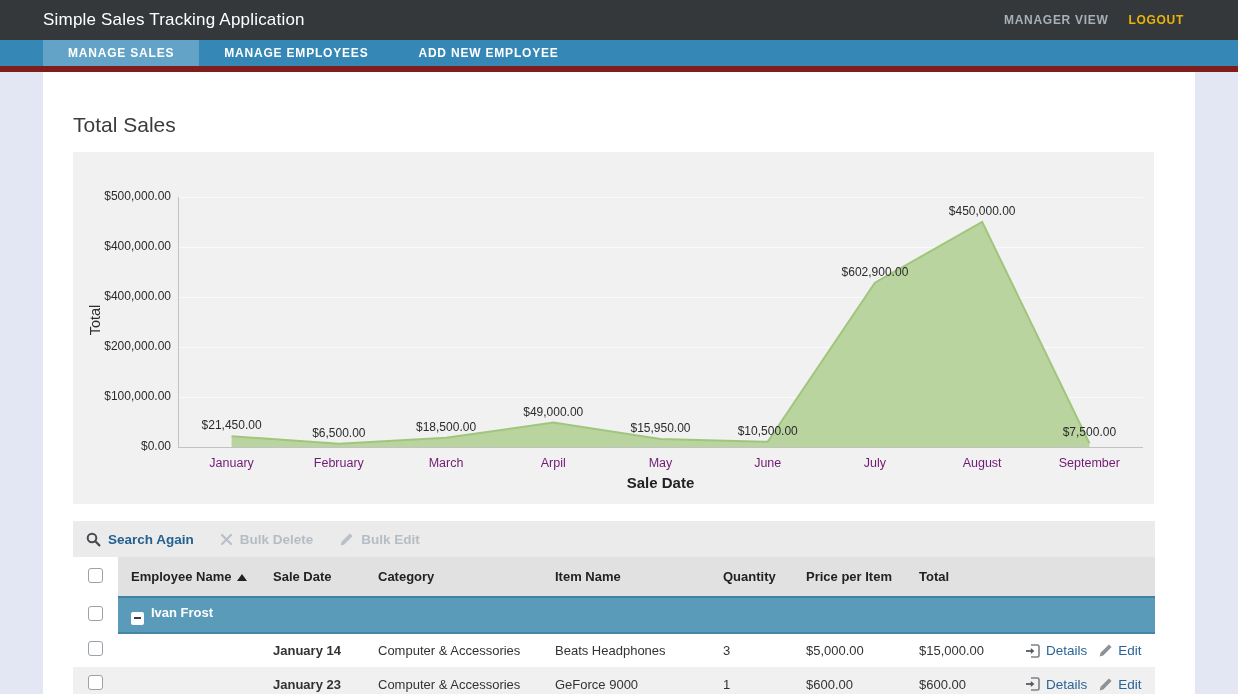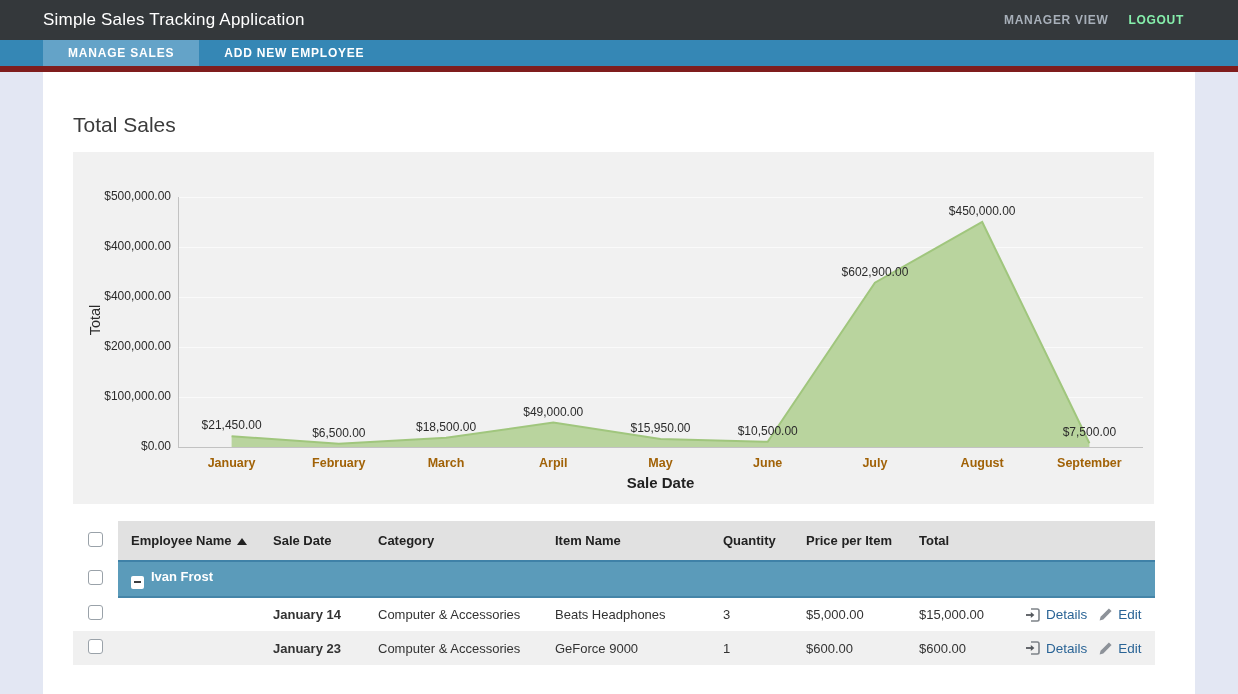--- a/index.html
+++ b/index.html
@@ -12,21 +12,21 @@
 
   
   .app-header {
     height: 40px; background: #34383b; display: flex; align-items: center;
     padding: 0 54px 0 43px;
   }
   .app-title { color: #fff; font-size: 17px; font-weight: 400; letter-spacing: 0.2px; }
   .header-right { margin-left: auto; display: flex; align-items: center; gap: 20px; }
   .header-link { font-size: 12px; font-weight: bold; letter-spacing: 0.7px; cursor: pointer; background: none; border: none; font-family: inherit; }
   .manager-view { color: #a7afb9; }
-  .logout { color: #86efac; }
+  .logout { color: #eab308; }
 
   
   .nav-bar {
     height: 32px; background: #3587b5; display: flex; align-items: stretch;
     padding-left: 43px; border-bottom: 6px solid #7f1d1d;
   }
   .nav-tab {
     display: flex; align-items: center; padding: 0 25px;
     color: #fff; font-size: 12px; font-weight: bold; letter-spacing: 0.8px;
     cursor: pointer; background: transparent; border: none; font-family: inherit;
@@ -62,21 +62,21 @@
   .ytick:nth-of-type(3) { top: 137px; }
   .ytick:nth-of-type(4) { top: 187px; }
   .ytick:nth-of-type(5) { top: 237px; }
   .ytick:nth-of-type(6) { top: 287px; }
   .y-axis-title {
     position: absolute; left: 2px; top: 160px; width: 40px; text-align: center;
     transform: rotate(-90deg); font-size: 14.5px; color: #2b2b2b;
   }
   .area-svg { position: absolute; left: 105px; top: 45px; }
   .month-row { position: absolute; left: 105px; top: 304px; width: 965px; display: flex; }
-  .month-label { flex: 1; text-align: center; font-size: 12.5px; font-weight: bold; color: #a16207; }
+  .month-label { flex: 1; text-align: center; font-size: 12.5px; font-weight: normal; color: #701a75; }
   .x-axis-title {
     position: absolute; left: 105px; top: 322px; width: 965px; text-align: center;
     font-size: 15px; font-weight: bold; color: #222;
   }
   .point-label {
     position: absolute; transform: translateX(-50%); white-space: nowrap;
     font-size: 12px; color: #2b2b2b;
   }
 
   
@@ -140,20 +140,21 @@
 <header class="app-header">
   <div class="app-title">Simple Sales Tracking Application</div>
   <div class="header-right">
     <button class="header-link manager-view">MANAGER VIEW</button>
     <button class="header-link logout">LOGOUT</button>
   </div>
 </header>
 
 <nav class="nav-bar">
   <button class="nav-tab active">MANAGE SALES</button>
+  <button class="nav-tab">MANAGE EMPLOYEES</button>
   <button class="nav-tab">ADD NEW EMPLOYEE</button>
 </nav>
 
 <main class="card">
   <h1 class="page-heading">Total Sales</h1>
 
   <section class="chart-box">
 
     <div class="gridline"></div>
     <div class="gridline"></div>
@@ -195,20 +196,42 @@
       <span class="month-label">May</span>
       <span class="month-label">June</span>
       <span class="month-label">July</span>
       <span class="month-label">August</span>
       <span class="month-label">September</span>
     </div>
     <div class="x-axis-title">Sale Date</div>
   </section>
 
   <section class="grid-area">
+    <div class="toolbar">
+      <button class="tool-btn enabled">
+        <svg class="icon-svg" width="15" height="15" viewBox="0 0 15 15">
+          <circle cx="6" cy="6" r="4.3" fill="none" stroke="#474b4f" stroke-width="2"></circle>
+          <line x1="9.3" y1="9.3" x2="13.4" y2="13.4" stroke="#474b4f" stroke-width="2.2" stroke-linecap="round"></line>
+        </svg>
+        <span>Search Again</span>
+      </button>
+      <button class="tool-btn disabled">
+        <svg class="icon-svg" width="13" height="13" viewBox="0 0 13 13">
+          <line x1="2" y1="2" x2="11" y2="11" stroke="#b9c0c7" stroke-width="2.2" stroke-linecap="round"></line>
+          <line x1="11" y1="2" x2="2" y2="11" stroke="#b9c0c7" stroke-width="2.2" stroke-linecap="round"></line>
+        </svg>
+        <span>Bulk Delete</span>
+      </button>
+      <button class="tool-btn disabled">
+        <svg class="icon-svg" width="15" height="15" viewBox="0 0 15 15">
+          <path d="M10.9 1.4 L13.6 4.1 L5.3 12.4 L1.6 13.4 L2.6 9.7 Z" fill="#b9c0c7"></path>
+        </svg>
+        <span>Bulk Edit</span>
+      </button>
+    </div>
 
     <table>
       <colgroup>
         <col class="c-cb">
           <col class="c-emp">
           <col class="c-date">
           <col class="c-cat">
         <col class="c-item">
           <col class="c-qty">
           <col class="c-price">

